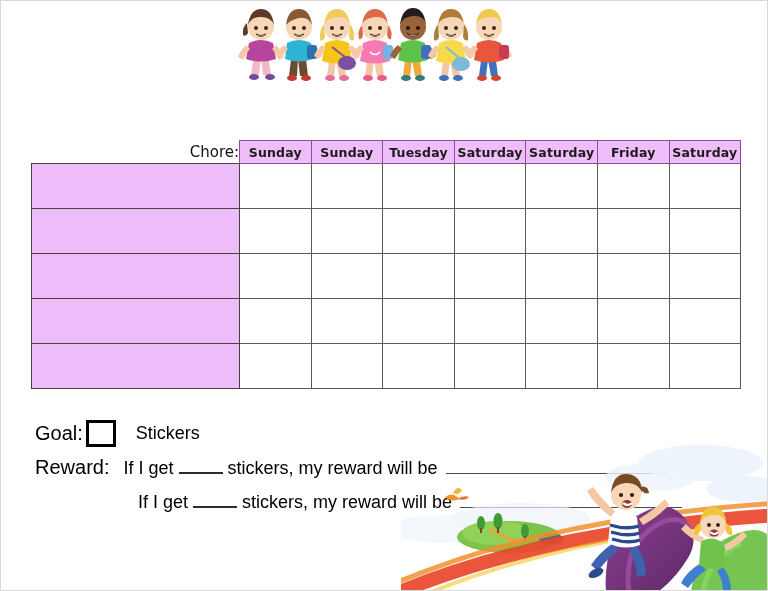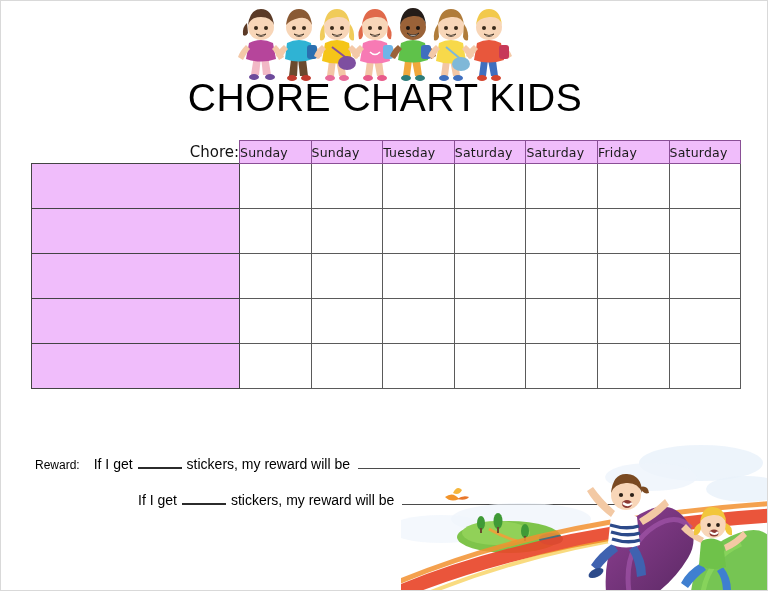--- a/index.html
+++ b/index.html
@@ -77,23 +77,23 @@
     border: 1px solid #4a4a4a;
     padding: 0;
     margin: 0;
   }
   #chart-table thead th {
     height: 22px;
     background: #f0bdfb;
     border: 1px solid #8a4f96;
     font-family: "DejaVu Sans", sans-serif;
     font-size: 12.5px;
-    font-weight: 400;
+    font-weight: 700;
     color: #1a1a1a;
-    text-align: left;
+    text-align: center;
     vertical-align: middle;
     letter-spacing: 0.2px;
   }
   #chart-table thead th.corner-head {
     background: transparent;
     border: none;
   }
   #chart-table tbody td.chore-cell {
     background: #f0bdfb;
     height: 44px;
@@ -148,25 +148,25 @@
   .reward-line {
     display: flex;
     align-items: baseline;
     height: 36px;
     font-family: "Liberation Sans", sans-serif;
     font-size: 18px;
     color: #000000;
     white-space: nowrap;
   }
   #reward-label {
-    font-size: 12px;
+    font-size: 20px;
     margin-right: 14px;
   }
   .reward-line.second { padding-left: 103px; }
-  .rl-text { font-size: 14px; }
+  .rl-text { font-size: 18px; }
   .blank-short {
     display: inline-block;
     width: 44px;
     border-bottom: 2px solid #2b2b2b;
     height: 1px;
     margin: 0 5px 3px 5px;
   }
   .blank-long {
     display: inline-block;
     width: 222px;
@@ -310,21 +310,20 @@
         <rect x="262" y="40" width="10" height="14" rx="3" fill="#c73a58"></rect>
         <circle cx="252" cy="22" r="13" fill="#f8d6b8"></circle>
         <path d="M239 20 q2 -16 13 -16 q11 0 13 16 q-2 -9 -13 -8 q-11 1 -13 8" fill="#f2c94c"></path>
         <circle cx="247" cy="23" r="2" fill="#3a2a1a"></circle>
         <circle cx="257" cy="23" r="2" fill="#3a2a1a"></circle>
         <path d="M247 29 q5 5 10 0 q-5 3 -10 0" fill="#ffffff" stroke="#3a2a1a" stroke-width="0.8"></path>
       </g>
     </svg>
   </div>
 
-  <div id="title">CHORE CHART KIDS</div>
 
   <div id="chore-label">Chore:</div>
 
   <table id="chart-table">
     <colgroup>
       <col class="col-chore">
       <col class="col-day">
         <col class="col-day">
         <col class="col-day">
         <col class="col-day">
@@ -391,20 +390,25 @@
         <td class="day-cell"></td>
         <td class="day-cell"></td>
         <td class="day-cell"></td>
         <td class="day-cell"></td>
         <td class="day-cell"></td>
         <td class="day-cell"></td>
       </tr>
     </tbody>
   </table>
 
+  <div id="goal-row">
+    <span id="goal-label">Goal:</span>
+    <span id="goal-box"></span>
+    <span id="goal-stickers">Stickers</span>
+  </div>
 
   <div id="reward-block">
     <div class="reward-line first">
       <span id="reward-label">Reward:</span>
       <span class="rl-text">If I get</span>
       <span class="blank-short"></span>
       <span class="rl-text">stickers, my reward will be</span>
       <span class="blank-long"></span>
     </div>
     <div class="reward-line second">

